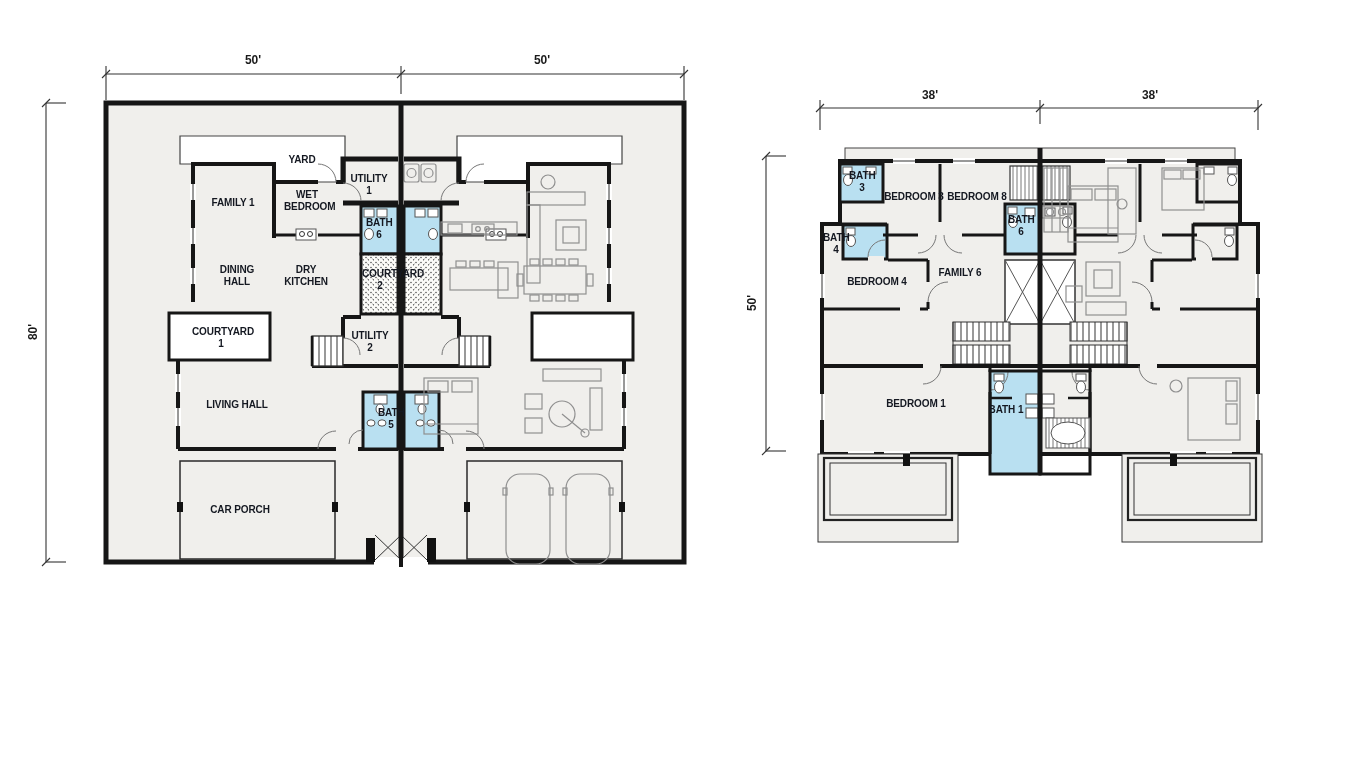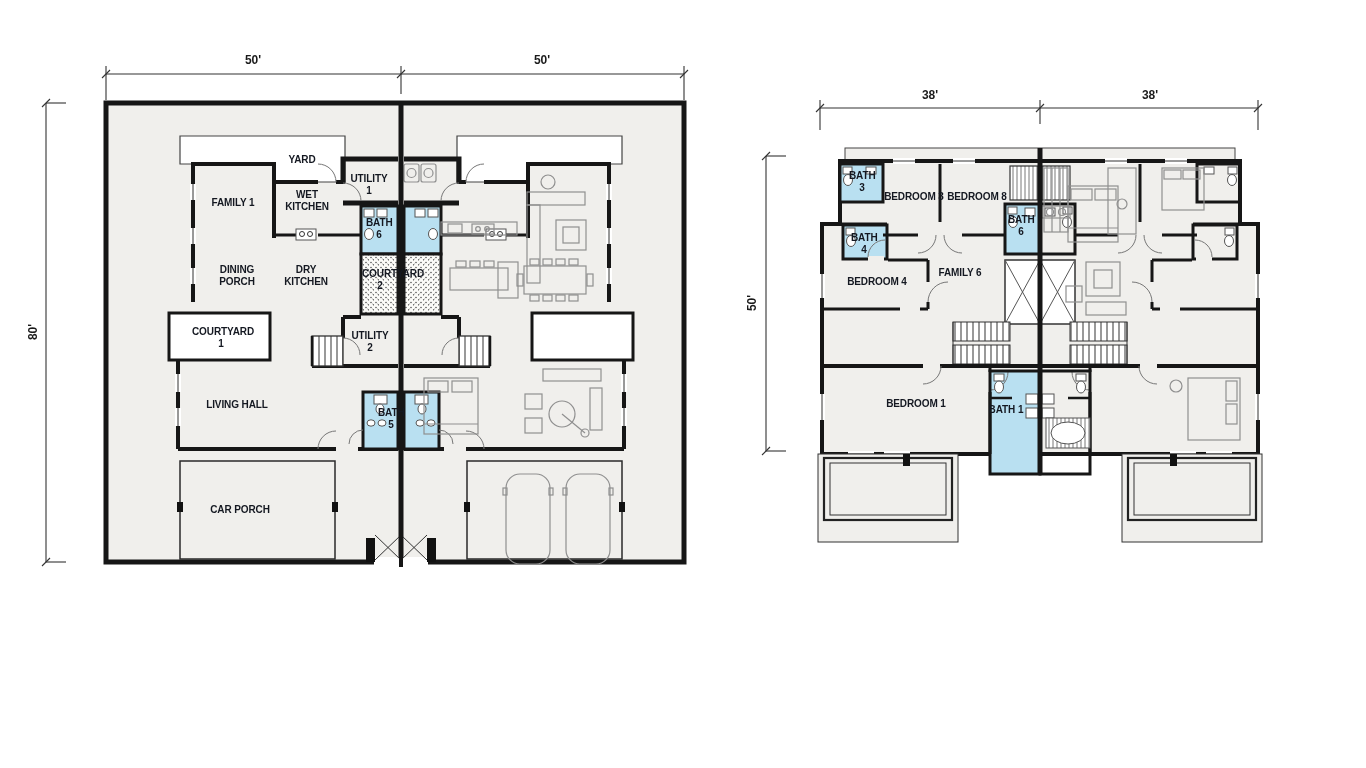--- a/index.html
+++ b/index.html
@@ -359,34 +359,34 @@
 <div class="dl" style="left:253px;top:24px">50'</div>
 <div class="dl" style="left:542px;top:24px">50'</div>
 <div class="dl rot" style="left:33px;top:296px">80'</div>
 <div class="dl" style="left:930px;top:59px">38'</div>
 <div class="dl" style="left:1150px;top:59px">38'</div>
 <div class="dl rot" style="left:752px;top:267px">50'</div>
 
 <div class="rl nw" style="left:302px;top:124px">YARD</div>
 <div class="rl" style="left:369px;top:148px;width:38px">UTILITY 1</div>
 <div class="rl nw" style="left:233px;top:167px">FAMILY 1</div>
-<div class="rl" style="left:307px;top:164px;width:46px">WET KITCHEN</div>
+<div class="rl" style="left:307px;top:164px;width:46px">WET BEDROOM</div>
 <div class="rl" style="left:379px;top:192px;width:26px">BATH 6</div>
-<div class="rl" style="left:237px;top:239px;width:42px">DINING PORCH</div>
+<div class="rl" style="left:237px;top:239px;width:42px">DINING HALL</div>
 <div class="rl" style="left:306px;top:239px;width:46px">DRY KITCHEN</div>
 <div class="rl" style="left:380px;top:243px;width:36px">COURTYARD 2</div>
 <div class="rl" style="left:221px;top:301px;width:58px">COURTYARD 1</div>
 <div class="rl" style="left:370px;top:305px;width:38px">UTILITY 2</div>
 <div class="rl nw" style="left:237px;top:369px">LIVING HALL</div>
 <div class="rl" style="left:391px;top:382px;width:26px">BATH 5</div>
 <div class="rl nw" style="left:240px;top:474px">CAR PORCH</div>
 
 <div class="rl" style="left:862px;top:145px;width:26px">BATH 3</div>
 <div class="rl nw" style="left:914px;top:161px">BEDROOM 3</div>
 <div class="rl nw" style="left:977px;top:161px">BEDROOM 8</div>
 <div class="rl" style="left:1021px;top:189px;width:26px">BATH 6</div>
-<div class="rl" style="left:864px;top:207px;width:26px">BATH 4</div>
+<div class="rl" style="left:836px;top:207px;width:26px">BATH 4</div>
 <div class="rl nw" style="left:877px;top:246px">BEDROOM 4</div>
 <div class="rl nw" style="left:960px;top:237px">FAMILY 6</div>
 <div class="rl nw" style="left:916px;top:368px">BEDROOM 1</div>
 <div class="rl nw" style="left:1006px;top:374px">BATH 1</div>
 
 </div>
 
 </body></html>

